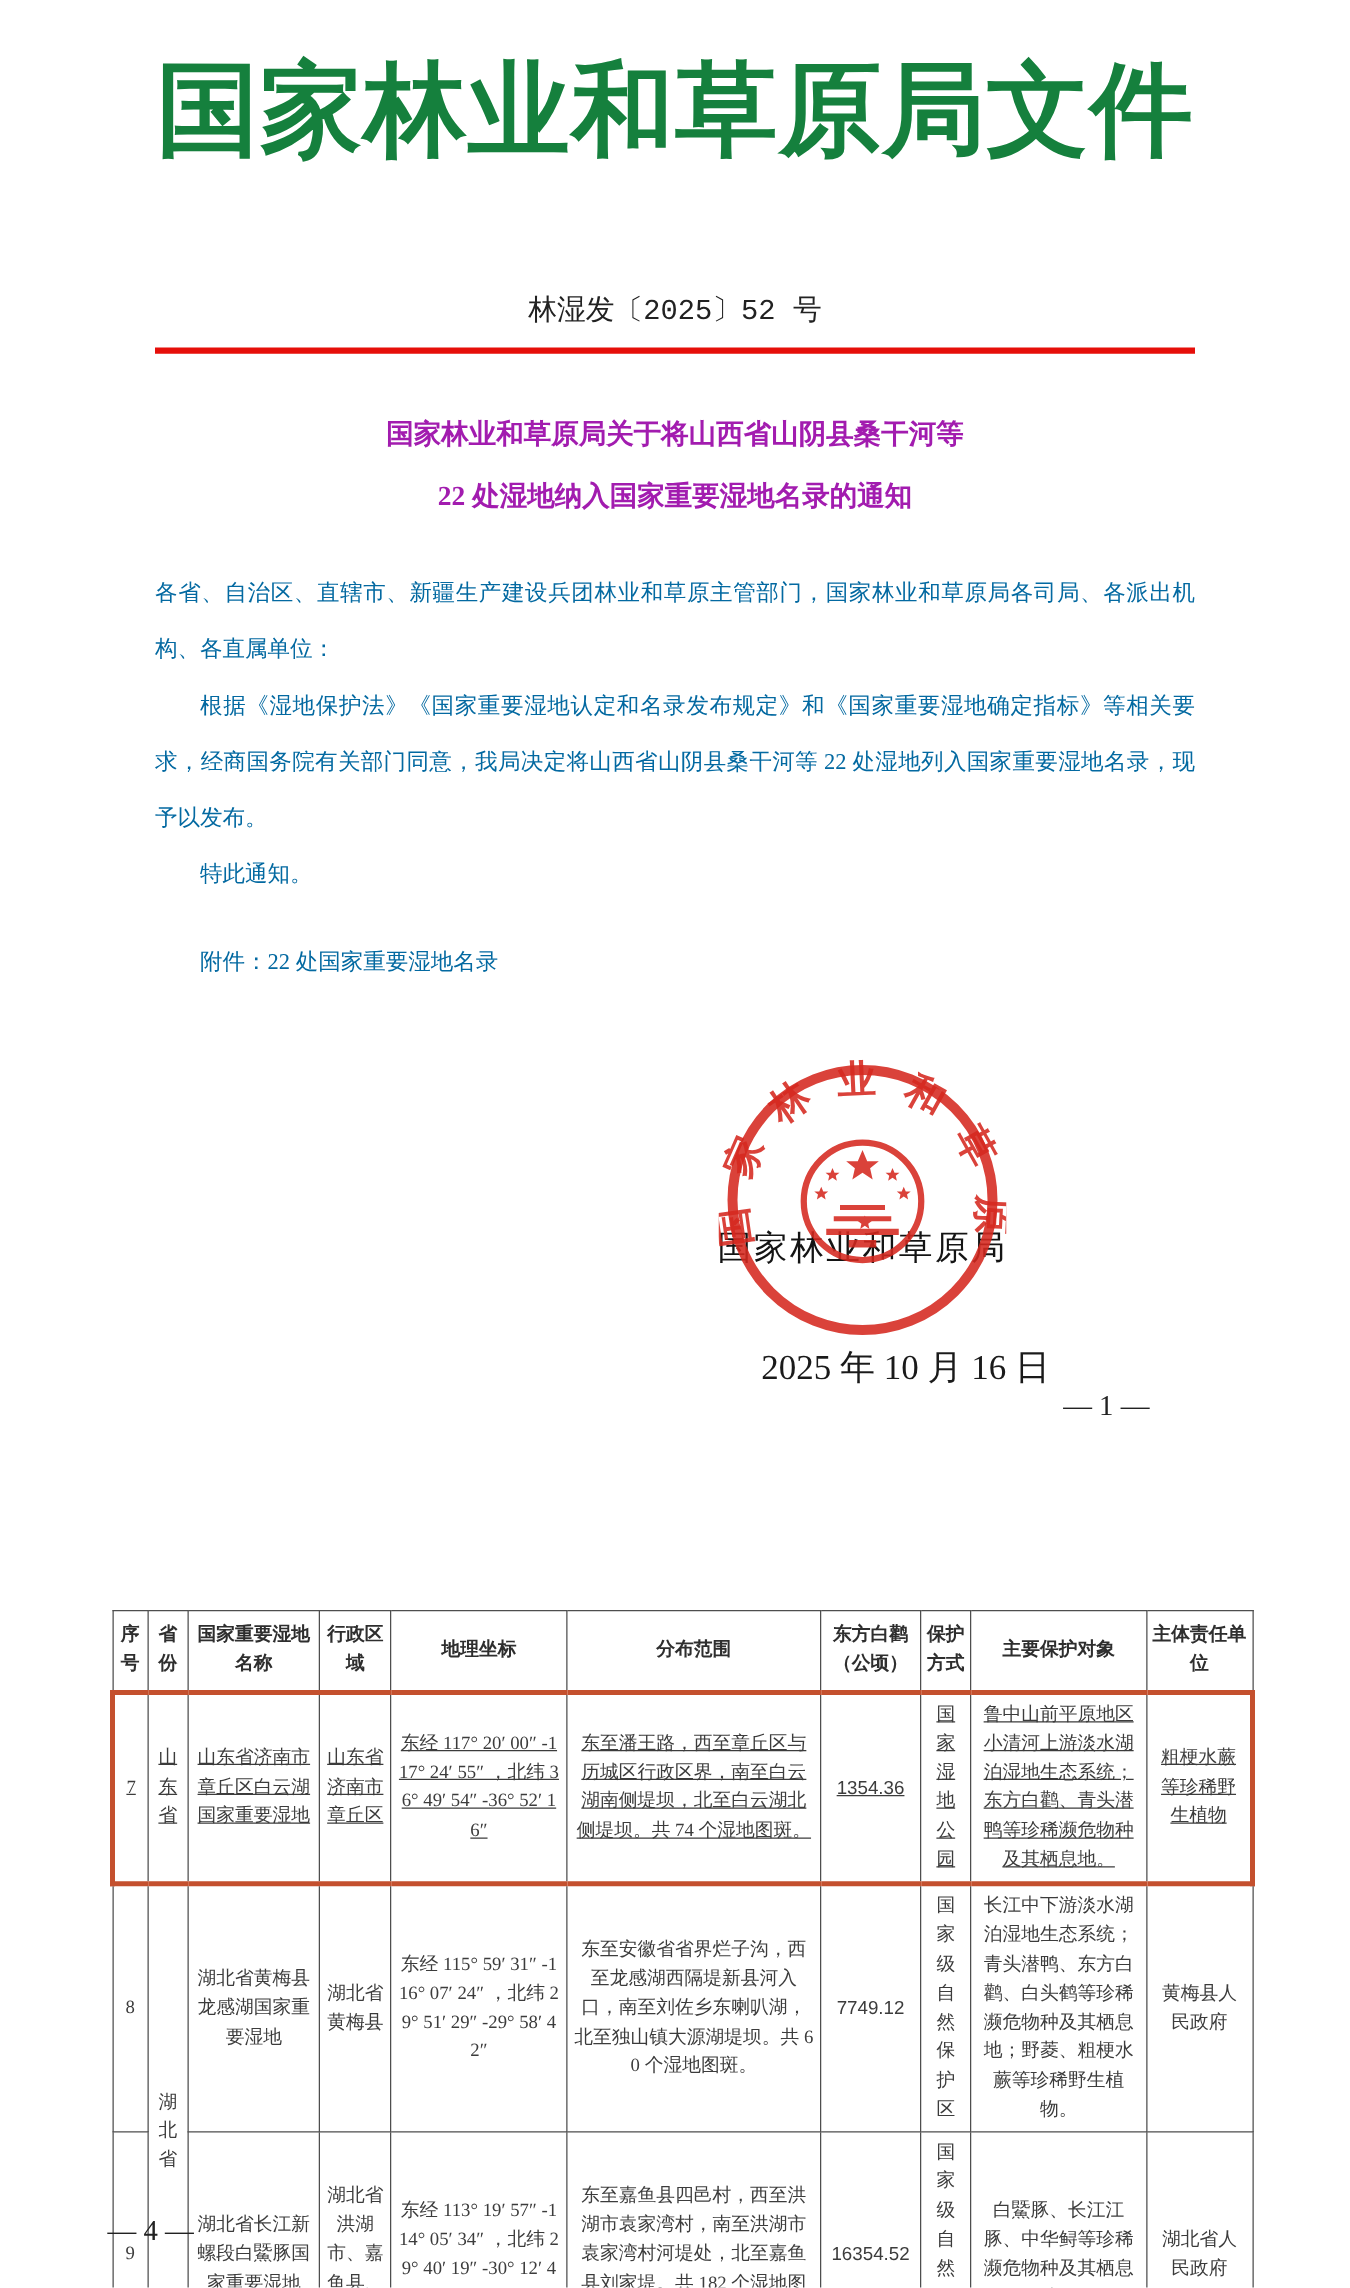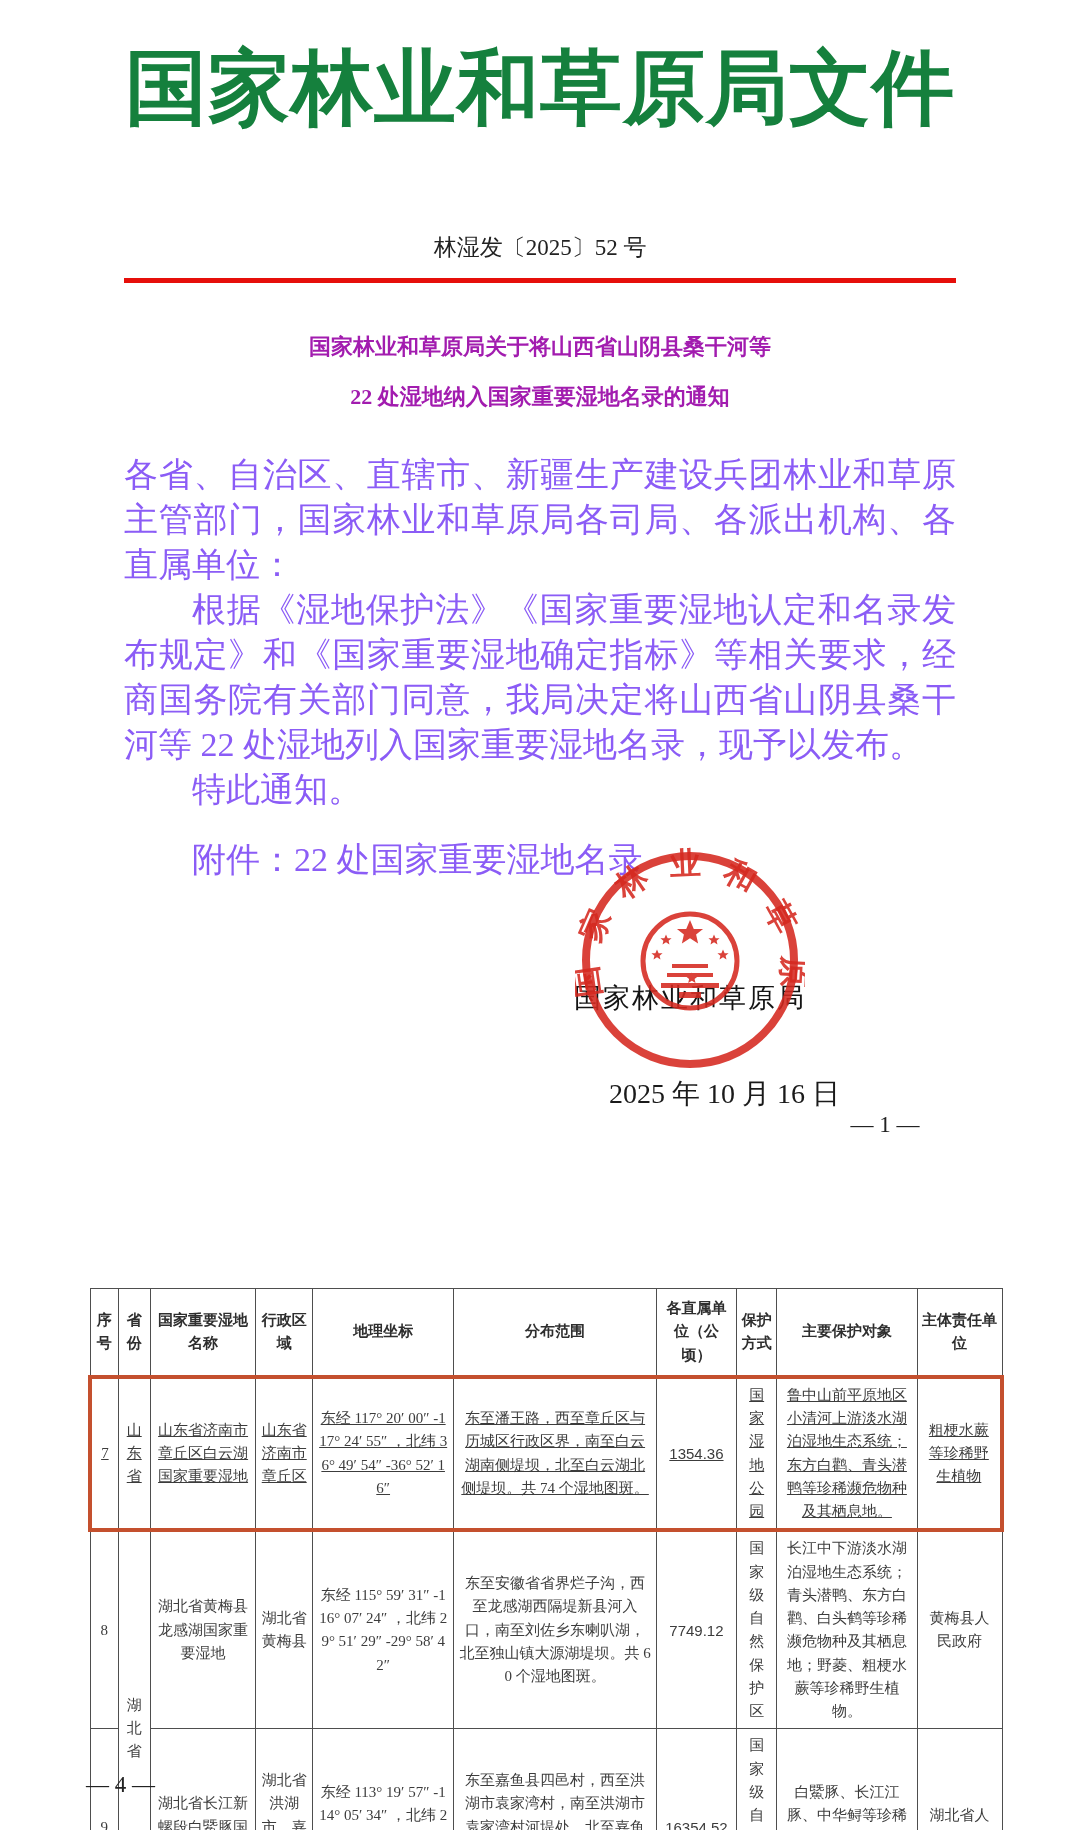--- a/index.html
+++ b/index.html
@@ -17,37 +17,37 @@
   .agency-header {
     position: absolute; top: 40px; left: 0; width: 100%;
     text-align: center;
     font-size: 82px; font-weight: bold;
     color: #15803d;
     letter-spacing: 1px;
     line-height: 1.2;
   }
   .doc-number {
     position: absolute; top: 232px; left: 0; width: 100%;
-    text-align: center; font-size: 23px; color: #222;
+    text-align: center; font-size: 23px; color: #222; font-family: Liberation Mono, monospace;
   }
   .red-rule {
     position: absolute; top: 278px; left: 124px;
     width: 832px; height: 5px; background: #e60f0a;
   }
 
   
   .doc-title {
     position: absolute; top: 322px; left: 0; width: 100%;
     text-align: center; font-weight: bold;
     font-size: 22px; line-height: 50px; color: #a21caf;
   }
   .body-text {
     position: absolute; top: 452px; left: 124px; width: 832px;
-    font-size: 34px; line-height: 45px;
-    text-align: justify; color: #8b5cf6;
+    font-size: 18px; line-height: 45px;
+    text-align: justify; color: #0369a1;
   }
   .body-text p.indent { text-indent: 2em; }
   .body-text p.attachment { margin-top: 25px; }
 
   
   .seal-wrap { position: absolute; left: 540px; top: 845px; width: 300px; height: 250px; }
   .signer {
     position: absolute; top: 135px; left: 0; width: 100%;
     text-align: center; font-size: 27px; color: #141414; letter-spacing: 2px;
   }
@@ -154,21 +154,21 @@
           <col style="width:9.3%">
       </colgroup>
       <thead>
         <tr>
           <th>序号</th>
           <th>省份</th>
           <th>国家重要湿地名称</th>
           <th>行政区域</th>
           <th>地理坐标</th>
           <th>分布范围</th>
-          <th>各直属单位（公顷）</th>
+          <th>东方白鹳（公顷）</th>
           <th>保护方式</th>
           <th>主要保护对象</th>
           <th>主体责任单位</th>
         </tr>
       </thead>
       <tbody>
         <tr class="hl">
           <td>7</td>
           <td>山东省</td>
           <td>山东省济南市章丘区白云湖国家重要湿地</td>

